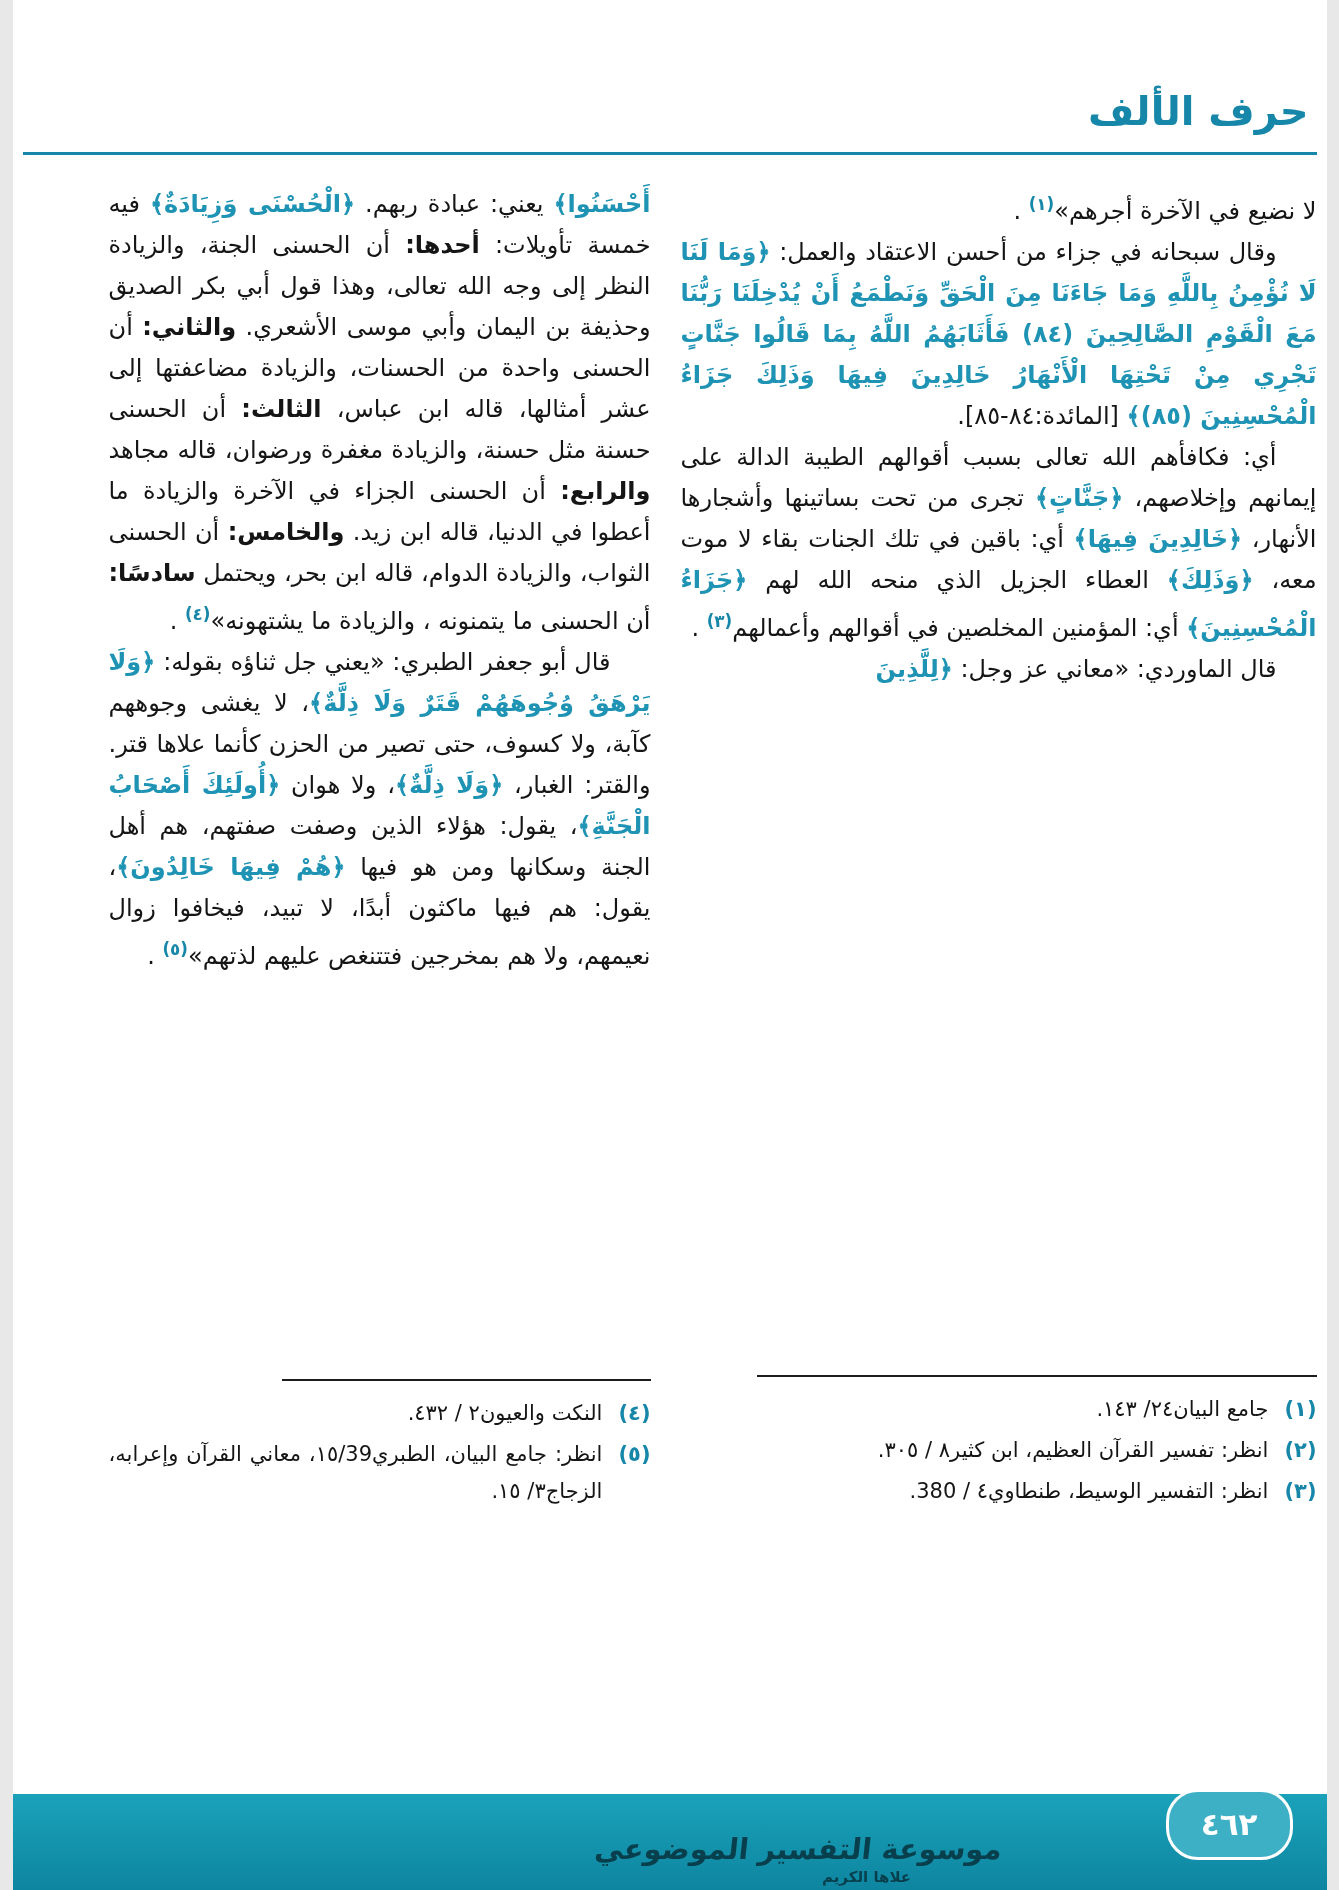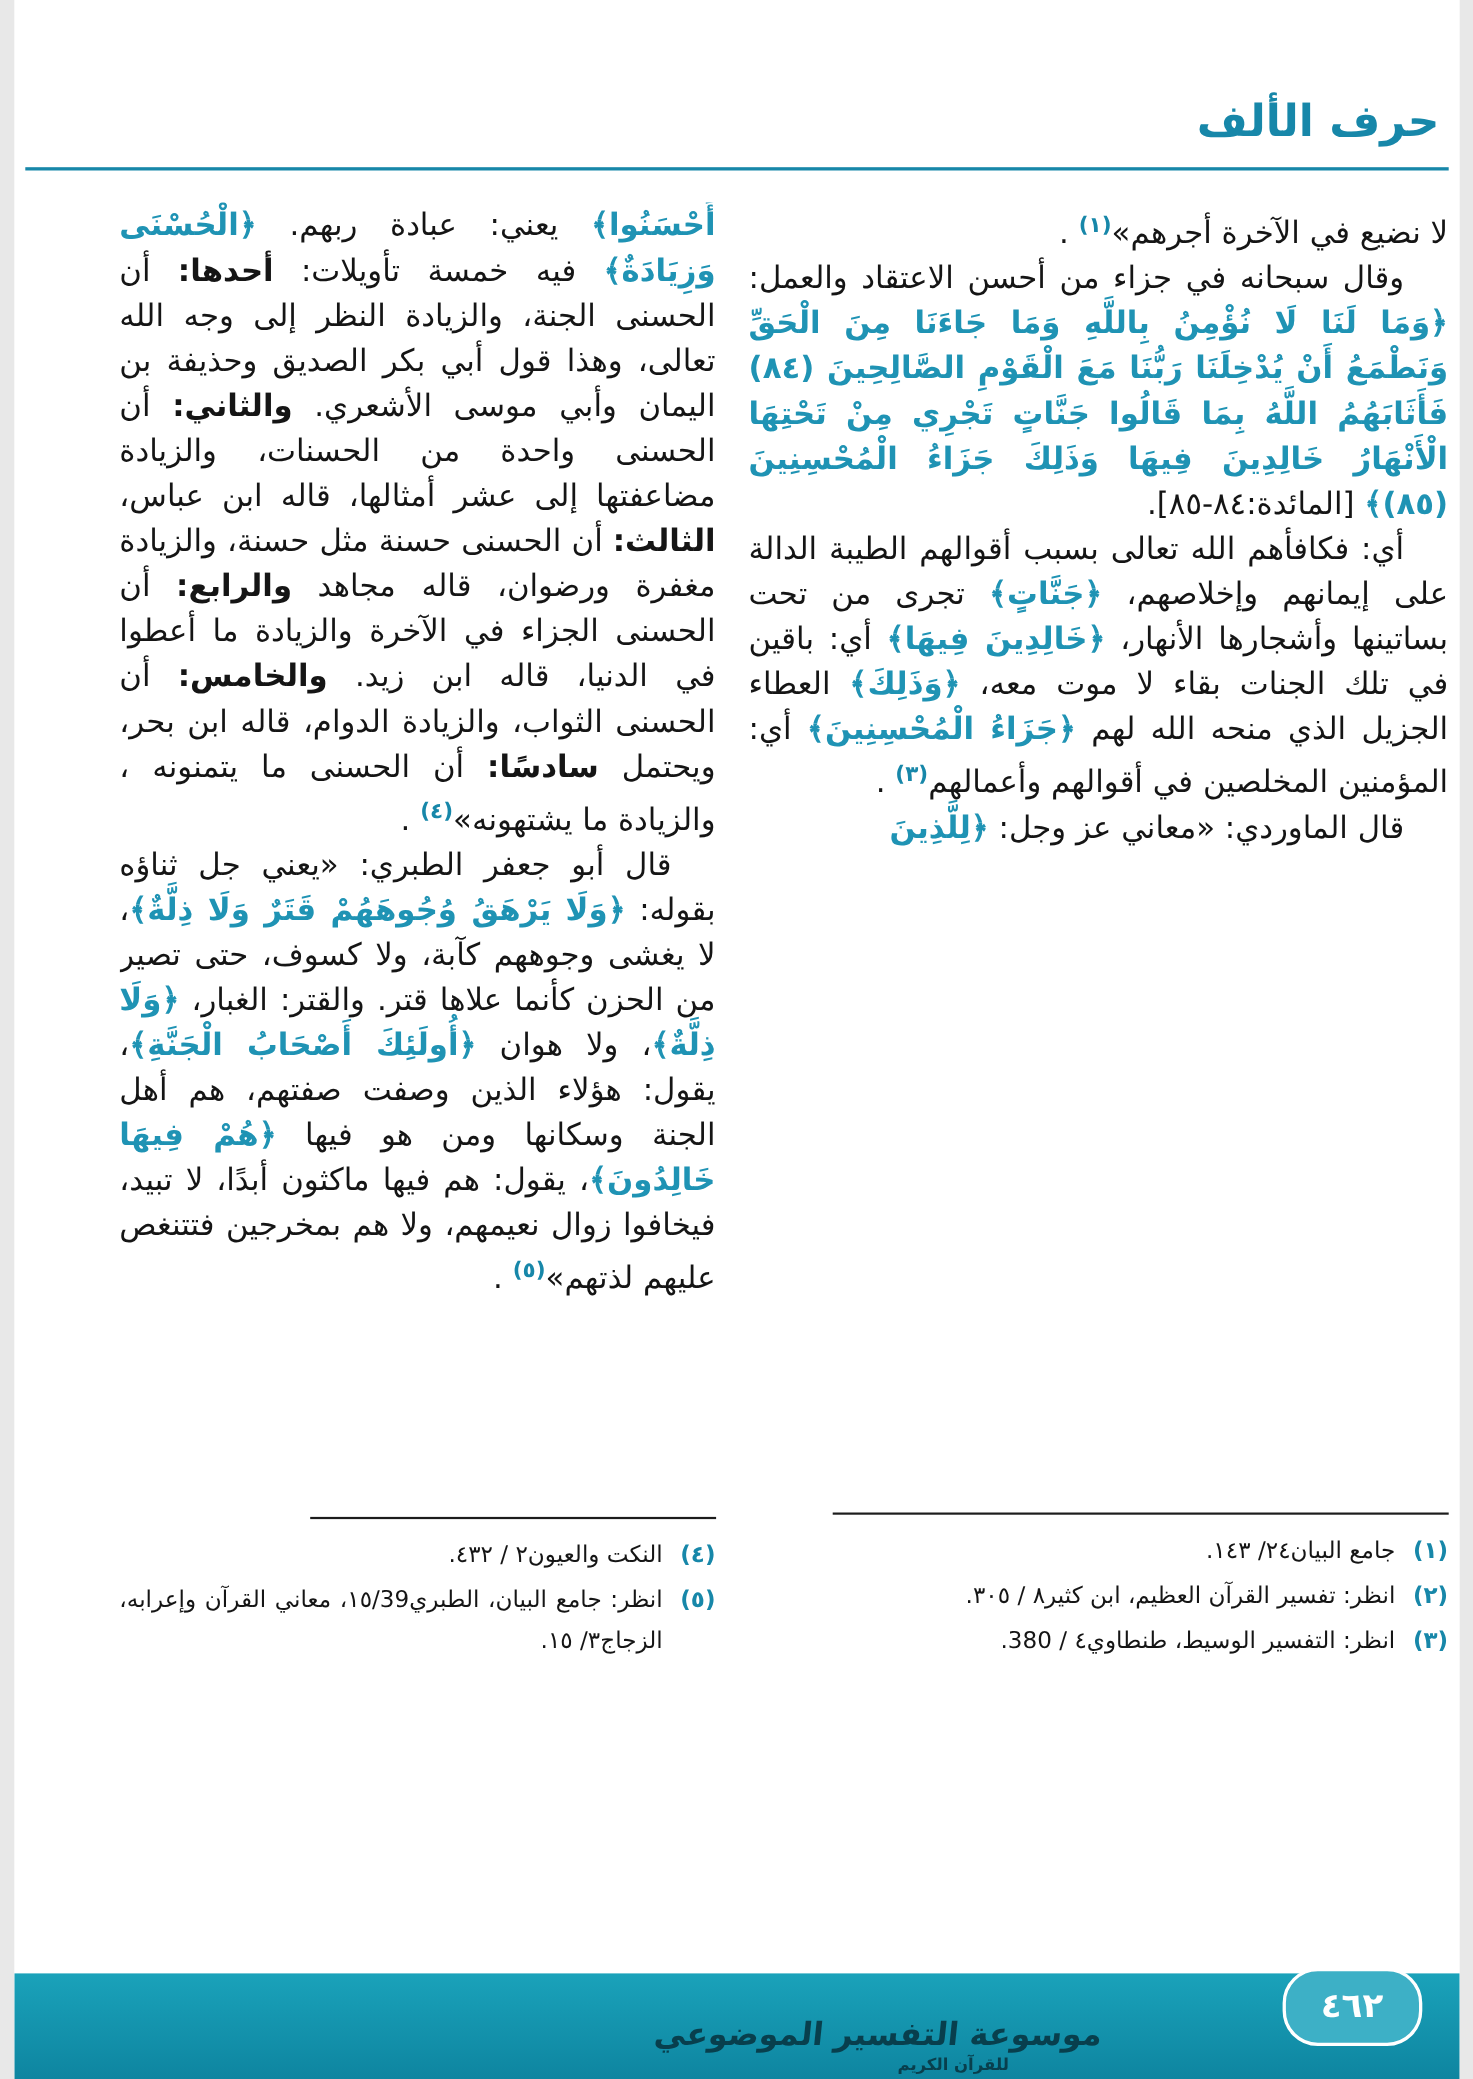--- a/index.html
+++ b/index.html
@@ -15,21 +15,21 @@
   .header-rule{
     position:absolute;top:152px;left:10px;right:10px;height:3px;background:var(--accent,#1787a9);
   }
   .content{
     position:absolute;top:184px;right:10px;left:96px;height:1330px;display:flex;gap:30px;
   }
   .col{display:flex;flex-direction:column;height:100%;min-width:0}
   .col-right{flex:0 0 636px;width:636px}
   .col-left{flex:1 1 auto}
   .col-body{
-    flex:1 1 auto;overflow:hidden;text-align:justify;font-size:28px;line-height:41px;
+    flex:1 1 auto;overflow:hidden;text-align:justify;font-size:24px;line-height:41px;
   }
   .para{text-indent:40px}
   .para.no-indent{text-indent:0}
   .run-body{color:var(--ink,#151515)}
   .run-quran{color:var(--quran,#1f93b4);font-weight:bold}
   .run-bold{font-weight:bold;color:var(--ink,#151515)}
   .run-fn{
     color:var(--accent,#1787a9);font-size:0.70em;vertical-align:super;font-weight:bold;
   }
   .footnotes{flex:0 0 auto;padding-top:8px}
@@ -108,18 +108,18 @@
             </div>
           </div>
       </div>
     </section>
 
   </div>
 
   <footer class="footer">
     <div class="logo">
       <div class="logo-1">موسوعة التفسير الموضوعي</div>
-      <div class="logo-2">للقرآن الكريم</div>
+      <div class="logo-2">علاها الكريم</div>
     </div>
     <div class="pill">٤٦٢</div>
   </footer>
 
 </main>
 
 </body></html>

